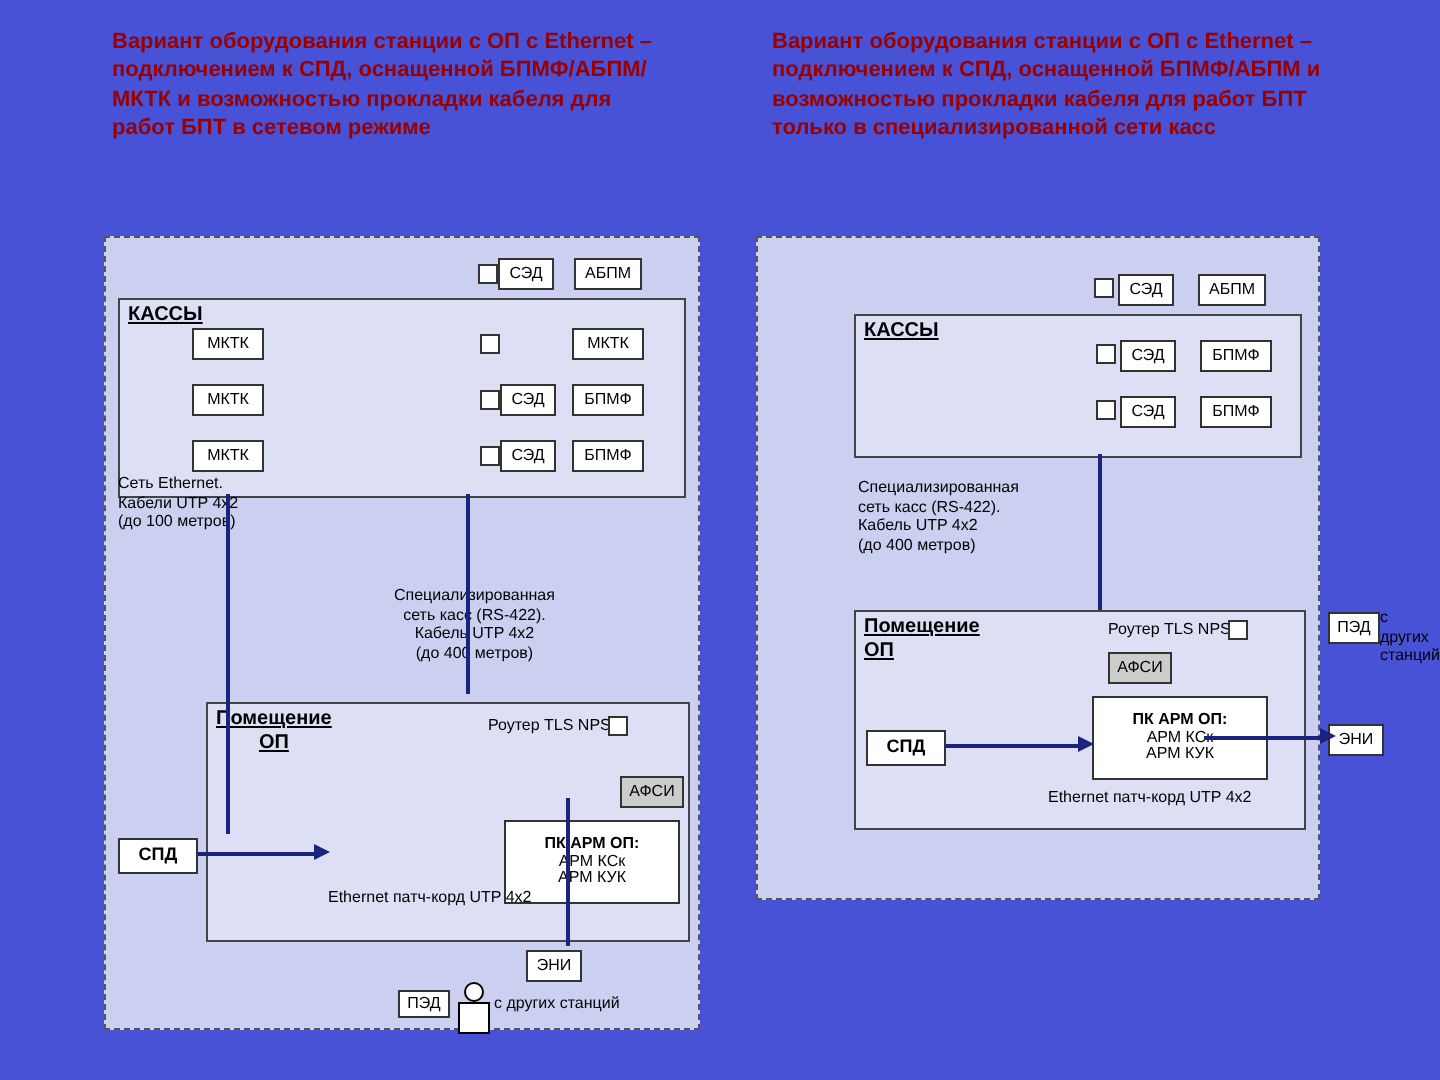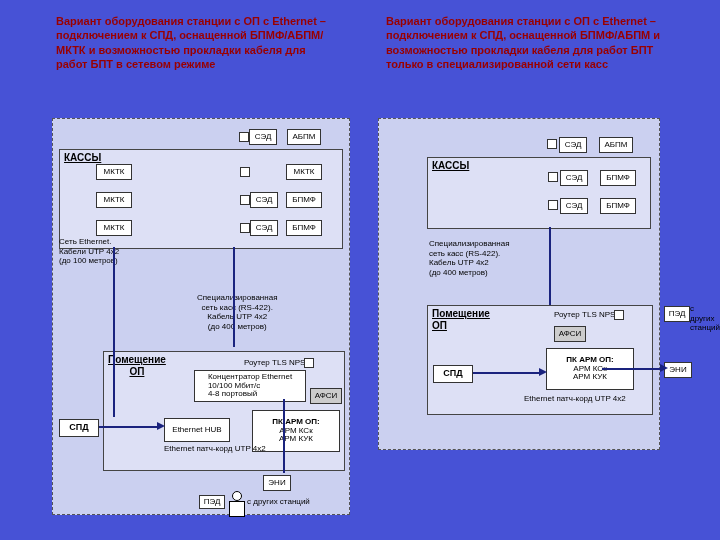--- a/index.html
+++ b/index.html
@@ -1,18 +1,18 @@
 <!DOCTYPE html>
 <html><head>
 <meta charset="utf-8">
 <style>
   body{margin:0;background:#4752d6;font-family:Arial,sans-serif;font-size:9px;color:#000;width:720px;height:540px;overflow:hidden}
   .title{color:#900;font-weight:bold;font-size:11px;line-height:1.3;position:absolute}
   .frame{position:absolute;border:1px dashed #555;background:#cbd0f0}
-  .box{position:absolute;background:#fff;border:1px solid #333;text-align:left;display:flex;align-items:center;justify-content:center;line-height:1.1}
+  .box{position:absolute;background:#fff;border:1px solid #333;text-align:center;display:flex;align-items:center;justify-content:center;line-height:1.1}
   .group{position:absolute;border:1px solid #444;background:#dde0f5}
   .label{position:absolute;white-space:pre-line;line-height:1.2}
   .sm{font-size:8px}
   .arrow{position:absolute;background:#1a237e}
   .arrow.h{height:2px}
   .arrow.v{width:2px}
   .ah{position:absolute;width:0;height:0}
   .ah.r{border-top:4px solid transparent;border-bottom:4px solid transparent;border-left:8px solid #1a237e}
   .tiny-sq{position:absolute;width:8px;height:8px;background:#fff;border:1px solid #333}
   .person{position:absolute;width:16px;height:24px}
@@ -57,25 +57,21 @@
   <div class="label sm" style="left:144px;top:174px;text-align:center">Специализированная
 сеть касс (RS-422).
 Кабель UTP 4x2
 (до 400 метров)</div>
 
   <div class="group" style="left:50px;top:232px;width:240px;height:118px">
     <div class="label" style="left:4px;top:2px;font-weight:bold;font-size:10px;text-decoration:underline;text-align:center;white-space:pre-line">Помещение
 ОП</div>
     <div class="label sm" style="left:140px;top:6px">Роутер TLS NPS</div>
     <div class="tiny-sq" style="left:200px;top:6px"></div>
-    <div class="box sm" style="left:90px;top:18px;width:110px;height:30px;white-space:pre-line">Концентратор Ethernet
-10/100 Мбит/с
-4-8 портовый</div>
     <div class="box sm" style="left:206px;top:36px;width:30px;height:14px;background:#ccc">АФСИ</div>
-    <div class="box sm" style="left:60px;top:66px;width:64px;height:22px">Ethernet HUB</div>
     <div class="box sm" style="left:148px;top:58px;width:86px;height:40px;flex-direction:column">
       <b>ПК АРМ ОП:</b>
       <span>АРМ КСк</span>
       <span>АРМ КУК</span>
     </div>
     <div class="label sm" style="left:60px;top:92px">Ethernet патч-корд UTP 4x2</div>
   </div>
 
   <div class="box" style="left:6px;top:300px;width:38px;height:16px;font-weight:bold">СПД</div>
   <div class="arrow h" style="left:46px;top:307px;width:60px"></div>

